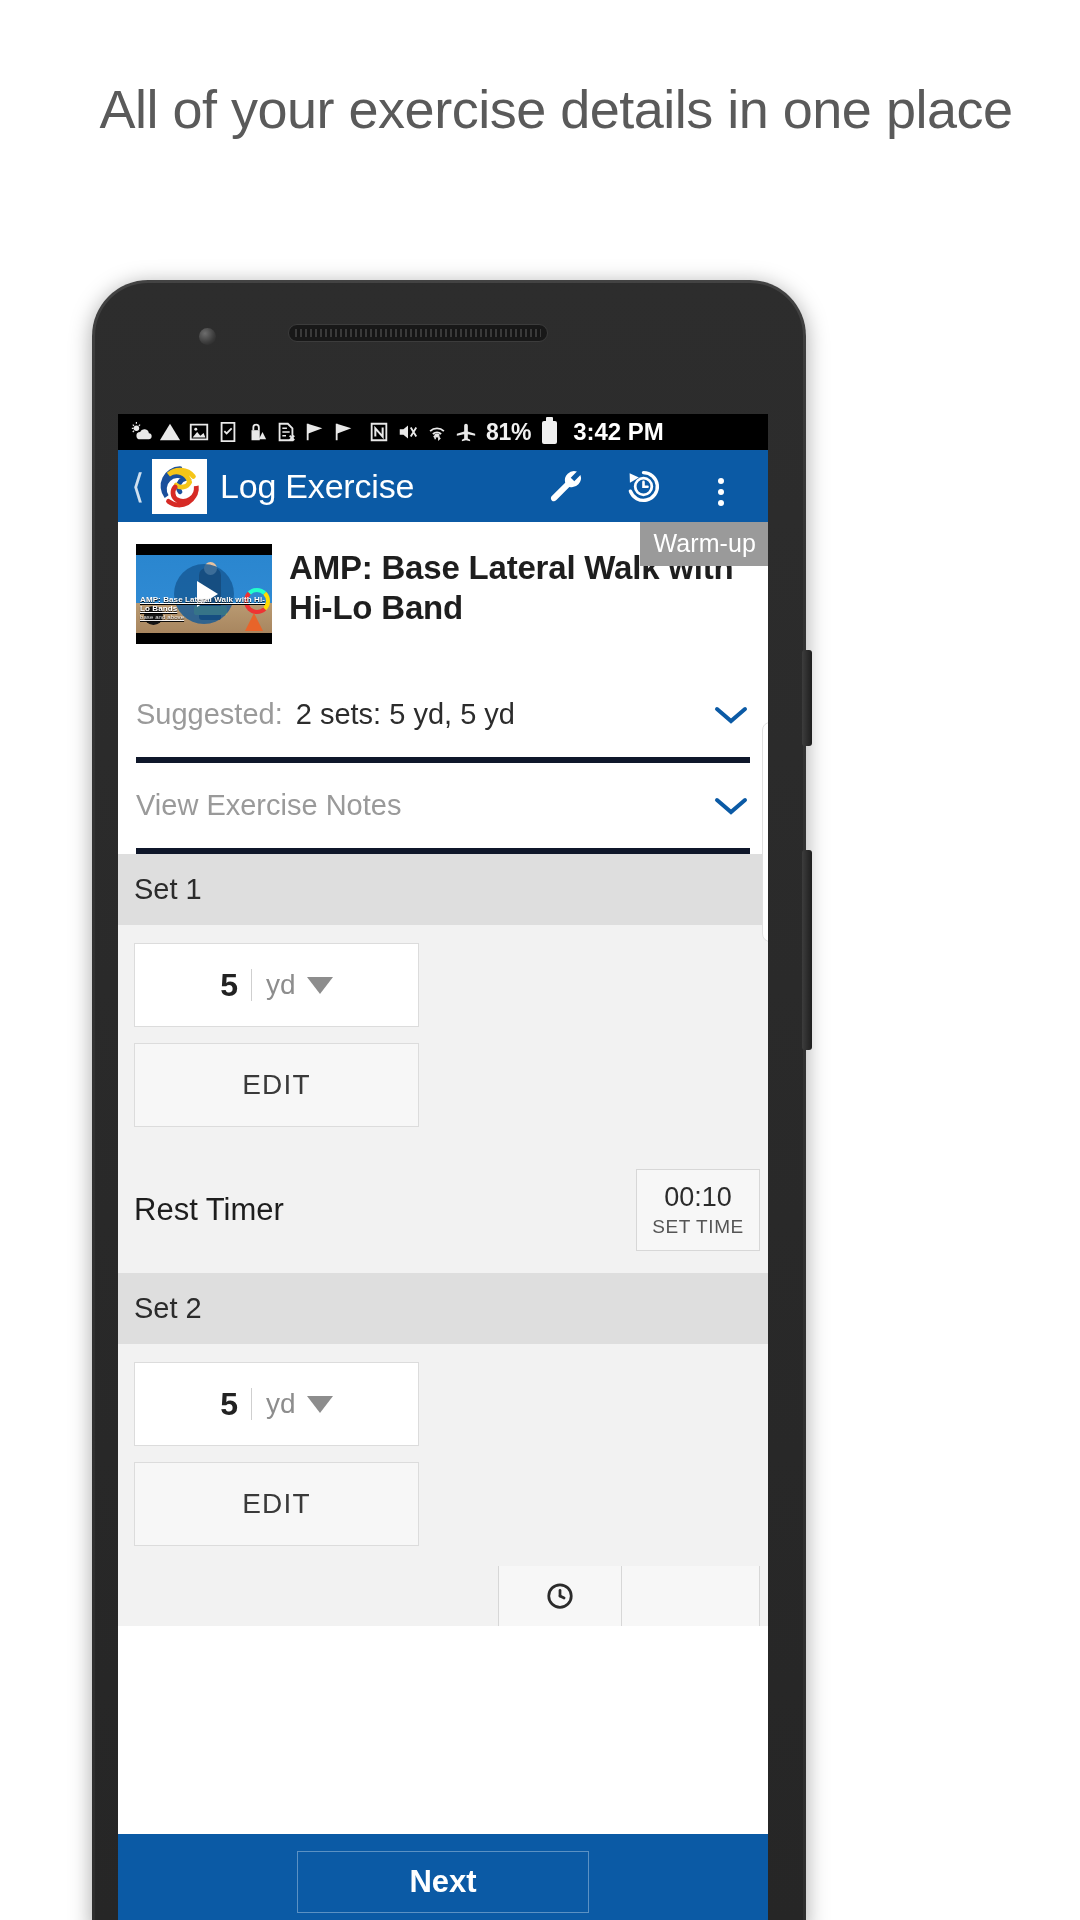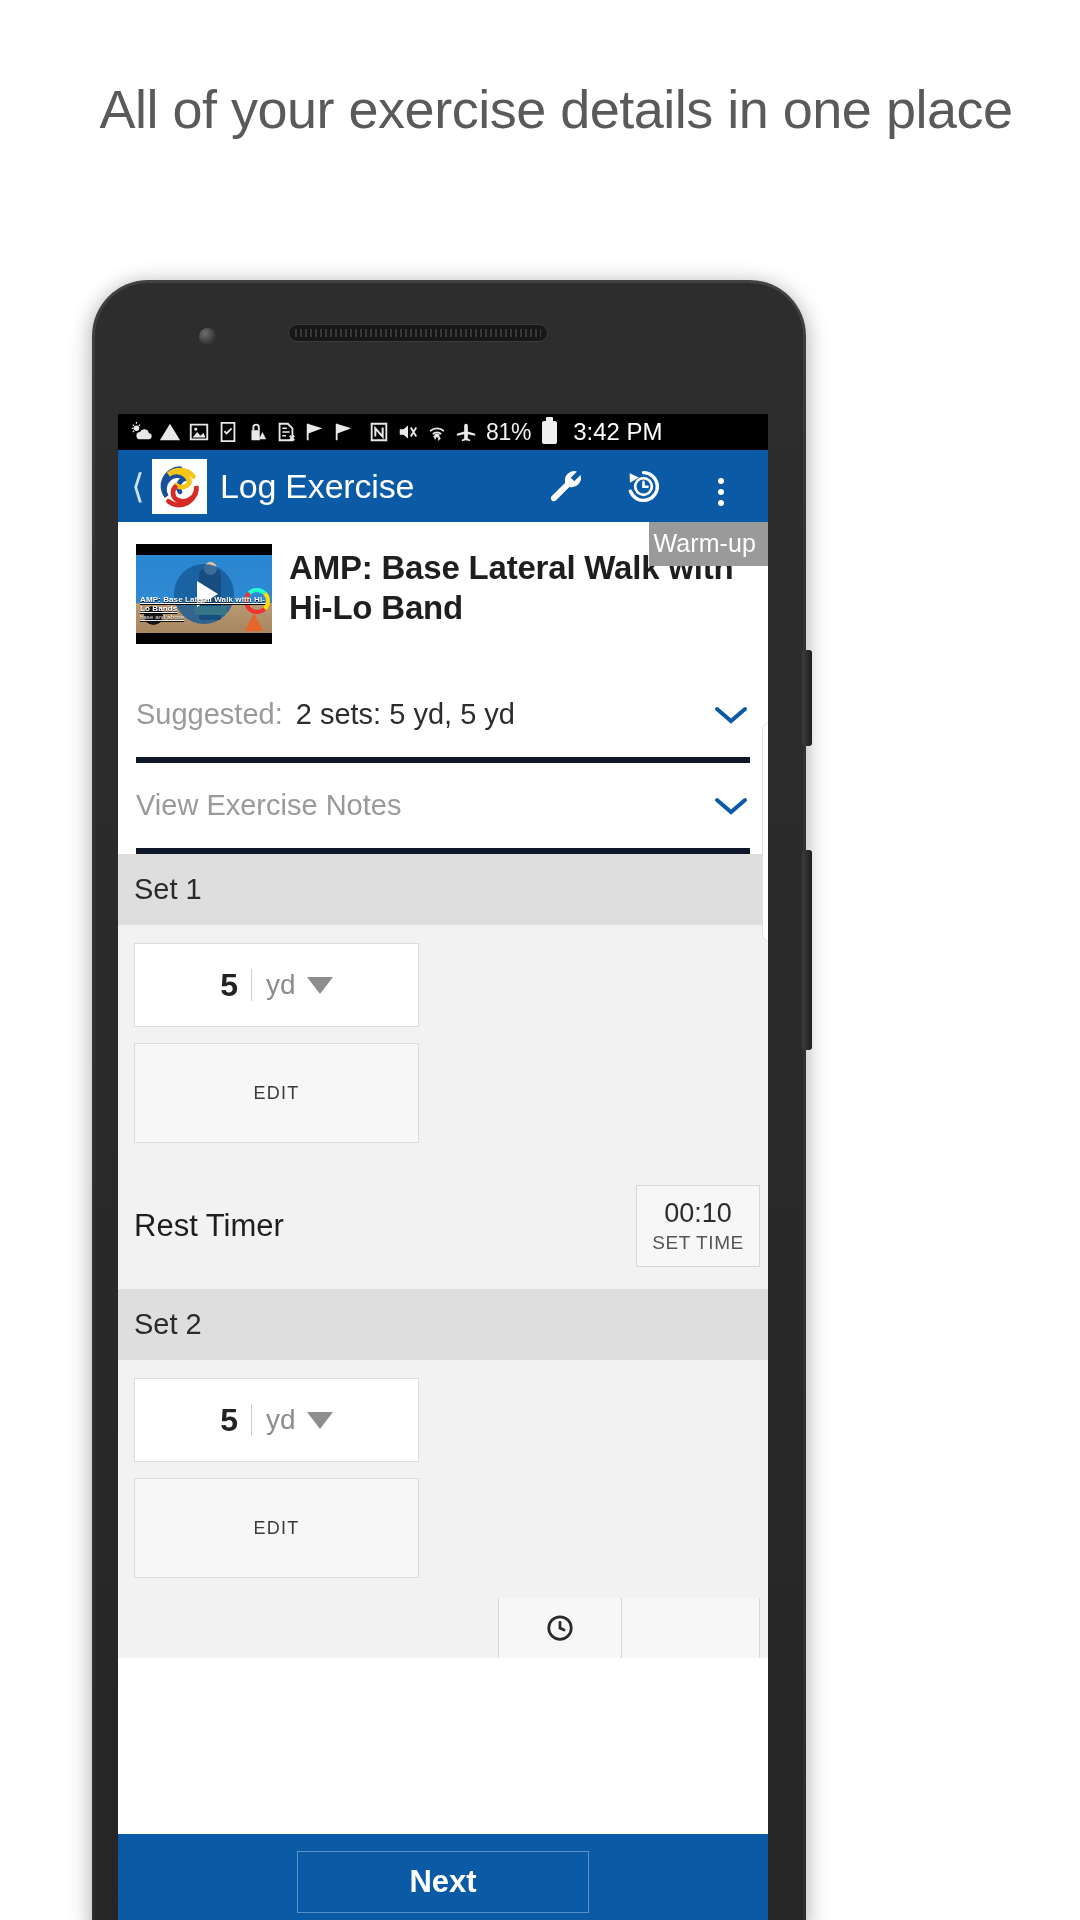--- a/index.html
+++ b/index.html
@@ -81,21 +81,21 @@
 
   
   .statusbar{
     height:36px; width:100%;
     background:#000000;
     display:flex; align-items:center;
     padding:0 8px 0 12px;
     color:#e8e8e8;
     font-size:22px;
   }
-  .sb-icons{ display:flex; align-items:center; gap:7px; flex:1; }
+  .sb-icons{ display:flex; align-items:center; gap:7px; flex:1;font-weight:bold; }
   .sb-ic{ width:22px; height:24px; display:block; fill:#e9e9e9; }
   .sb-batt-pct{
     font-size:23px; color:#f1f1f1; letter-spacing:-.3px; margin-left:2px;
   }
   .sb-batt{
     width:15px;height:23px;margin-left:4px;
     background:#f0f0f0; border-radius:2px; position:relative;
   }
   .sb-batt::before{
     content:""; position:absolute; left:4px; top:-4px; width:7px; height:4px;
@@ -128,21 +128,21 @@
   .ab-ic{ width:37px; height:37px; fill:#ffffff; display:block;}
   .ab-kebab{ width:6px; height:6px; border-radius:50%; background:#fff; box-shadow:0 11px 0 #fff, 0 22px 0 #fff; margin-top:-11px;}
 
   
   .content{ position:relative; height:calc(1516px - 36px - 72px); background:#fff; }
 
   
   .warmup{
     position:absolute; right:0; top:0;
     background:#9a9a9a; color:#ffffff;
-    font-size:25px; padding:7px 12px 8px 4px;
+    font-size:25px; padding:7px 12px 8px 13px;
     letter-spacing:.1px;
   }
 
   
   .ex-head{
     display:flex; padding:22px 20px 0 18px;
   }
   .thumb{
     width:136px; height:100px; flex:0 0 auto; position:relative;
     background:#1d7fd1; overflow:hidden;
@@ -235,24 +235,24 @@
     font-size:32px; font-weight:700; color:#222; padding-right:13px;
     border-right:1px solid #cfcfcf; line-height:1;
   }
   .entry .unit{ font-size:28px; color:#8d8d8d; padding-left:14px; }
   .entry .caret{
     width:0;height:0;margin-left:11px;
     border-left:13px solid transparent;border-right:13px solid transparent;
     border-top:17px solid #8d8d8d;
   }
   .editbtn{
-    width:285px; height:100px; margin-top:16px;
+    width:285px; height:84px; margin-top:16px;
     background:#f7f7f7; border:1px solid #dcdcdc;
     display:flex; align-items:center; justify-content:center;
-    font-size:18px; color:#3a3a3a; letter-spacing:1.2px;
+    font-size:28px; color:#3a3a3a; letter-spacing:1.2px;
   }
 
   
   .rest{
     background:#f2f2f2; display:flex; align-items:center;
     padding:22px 8px 22px 16px;
   }
   .rest-label{ font-size:31px; color:#1e1e1e; }
   .rest-ctrls{ margin-left:auto; display:flex; }
   .rc{

